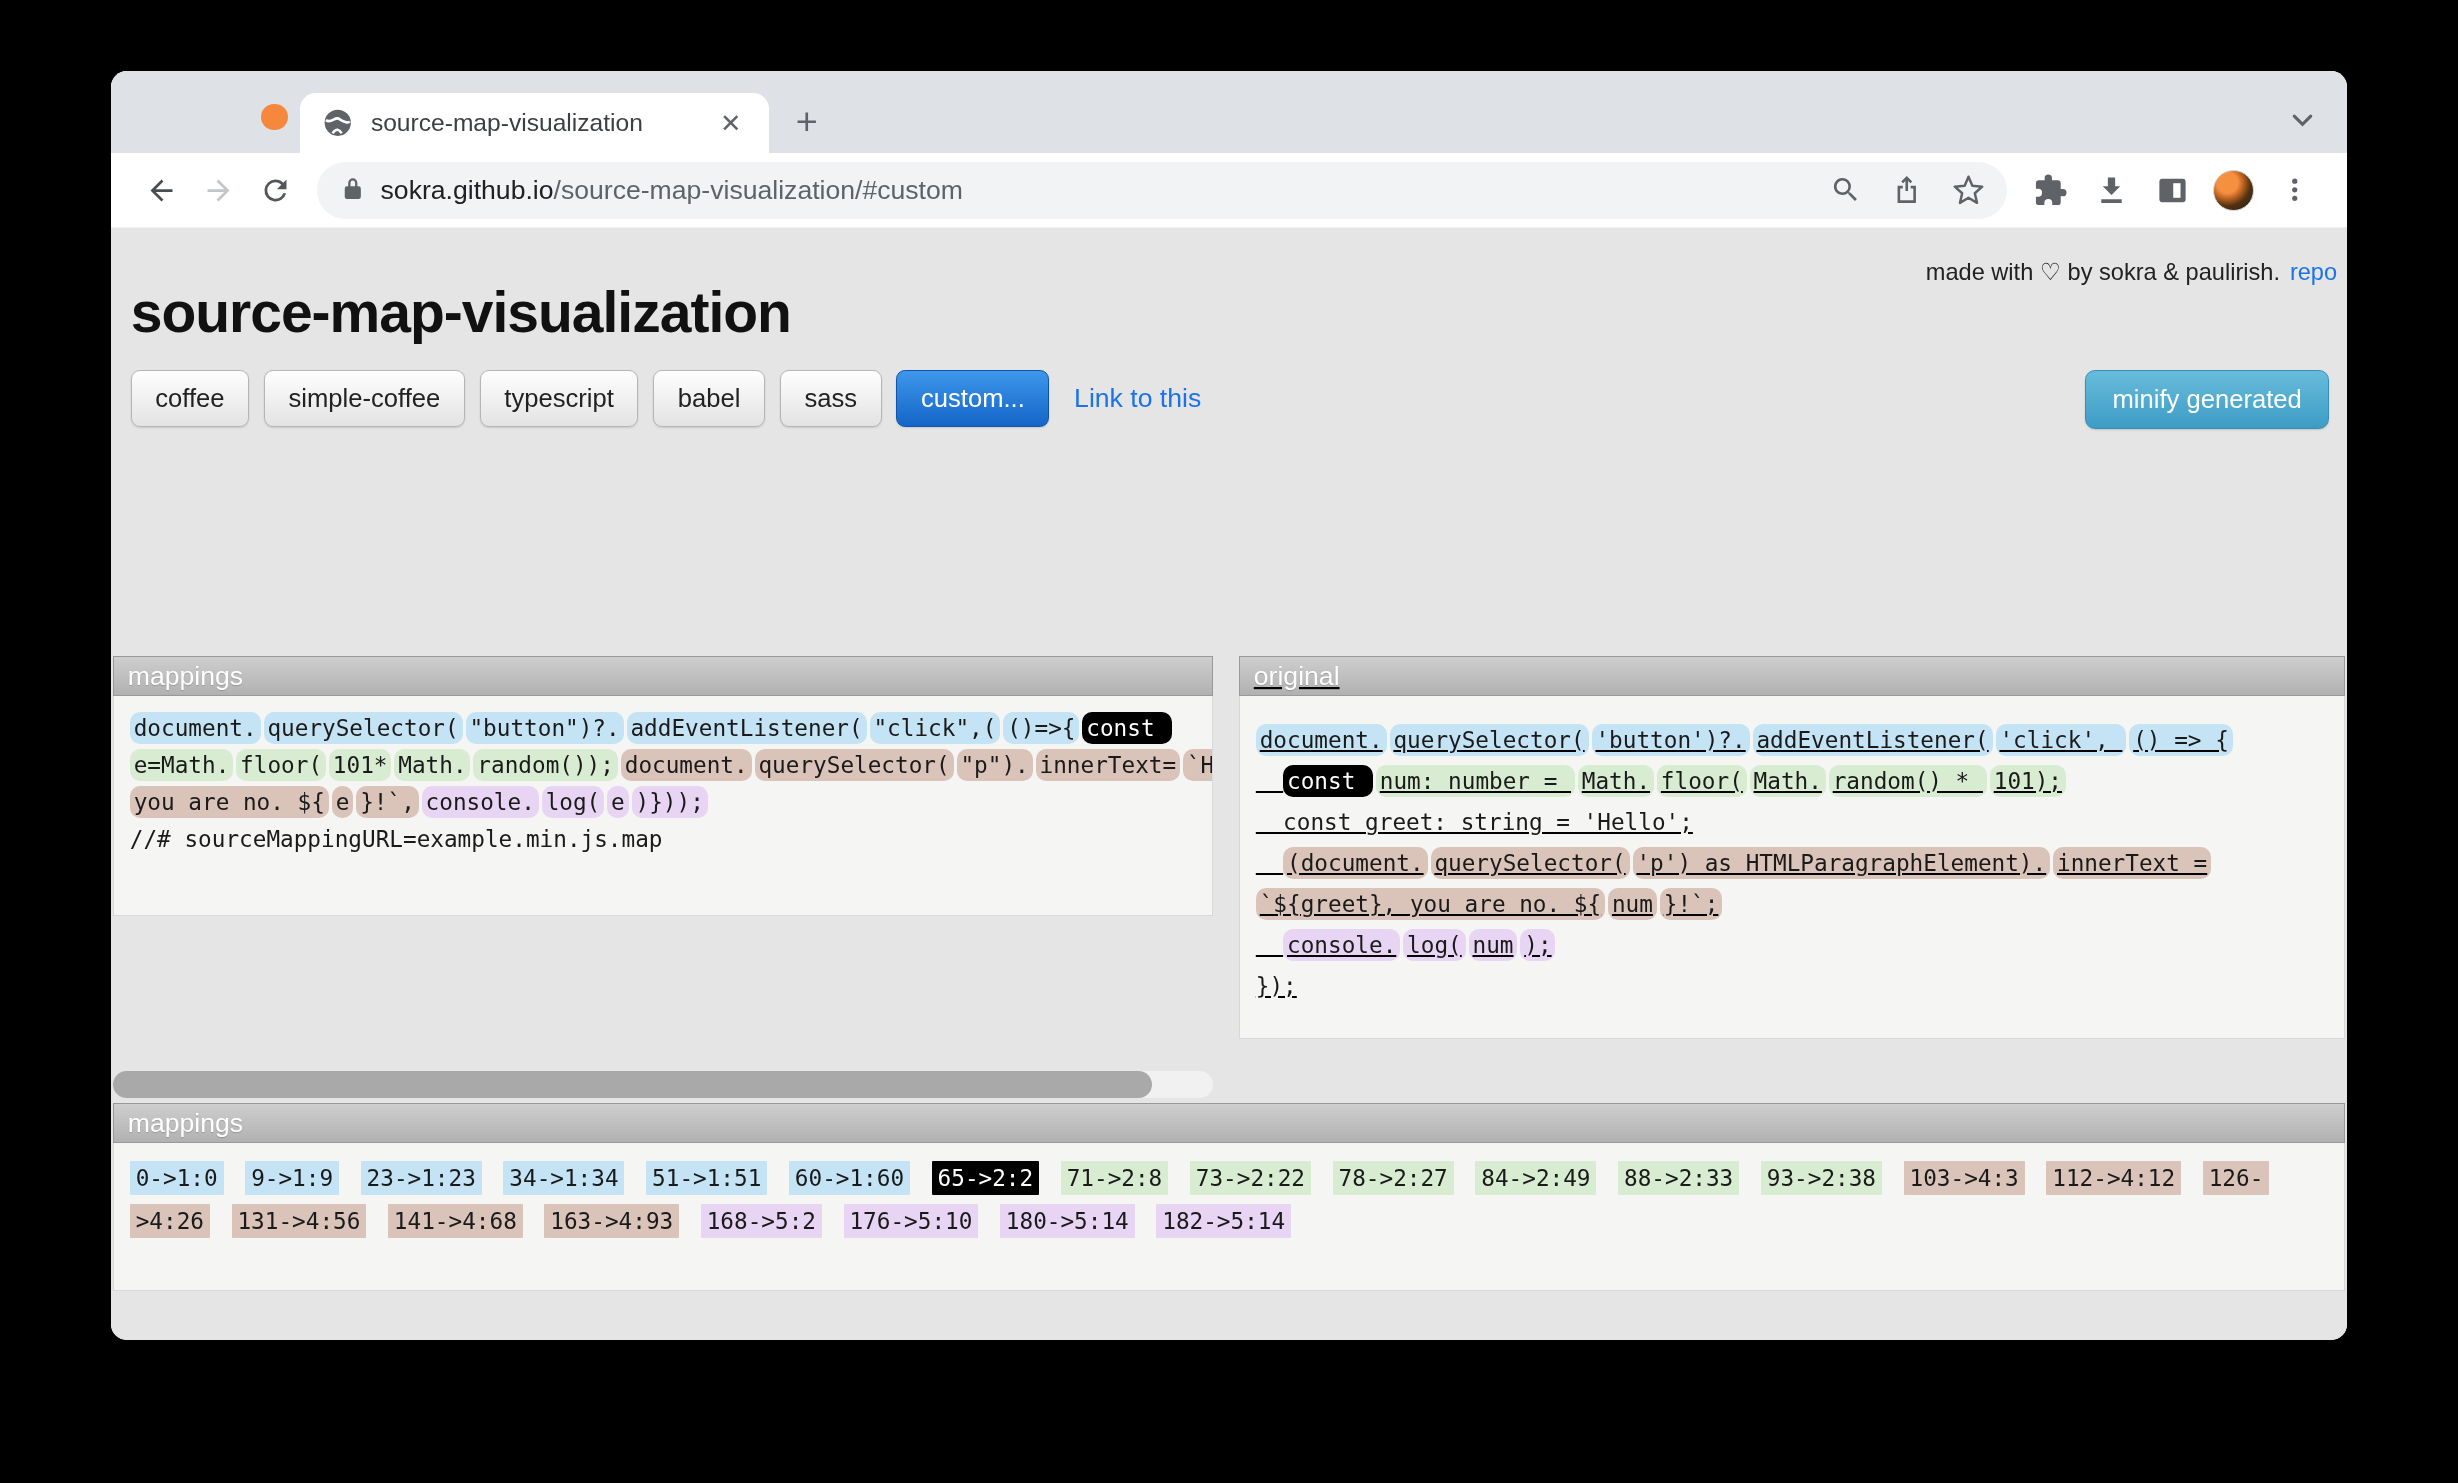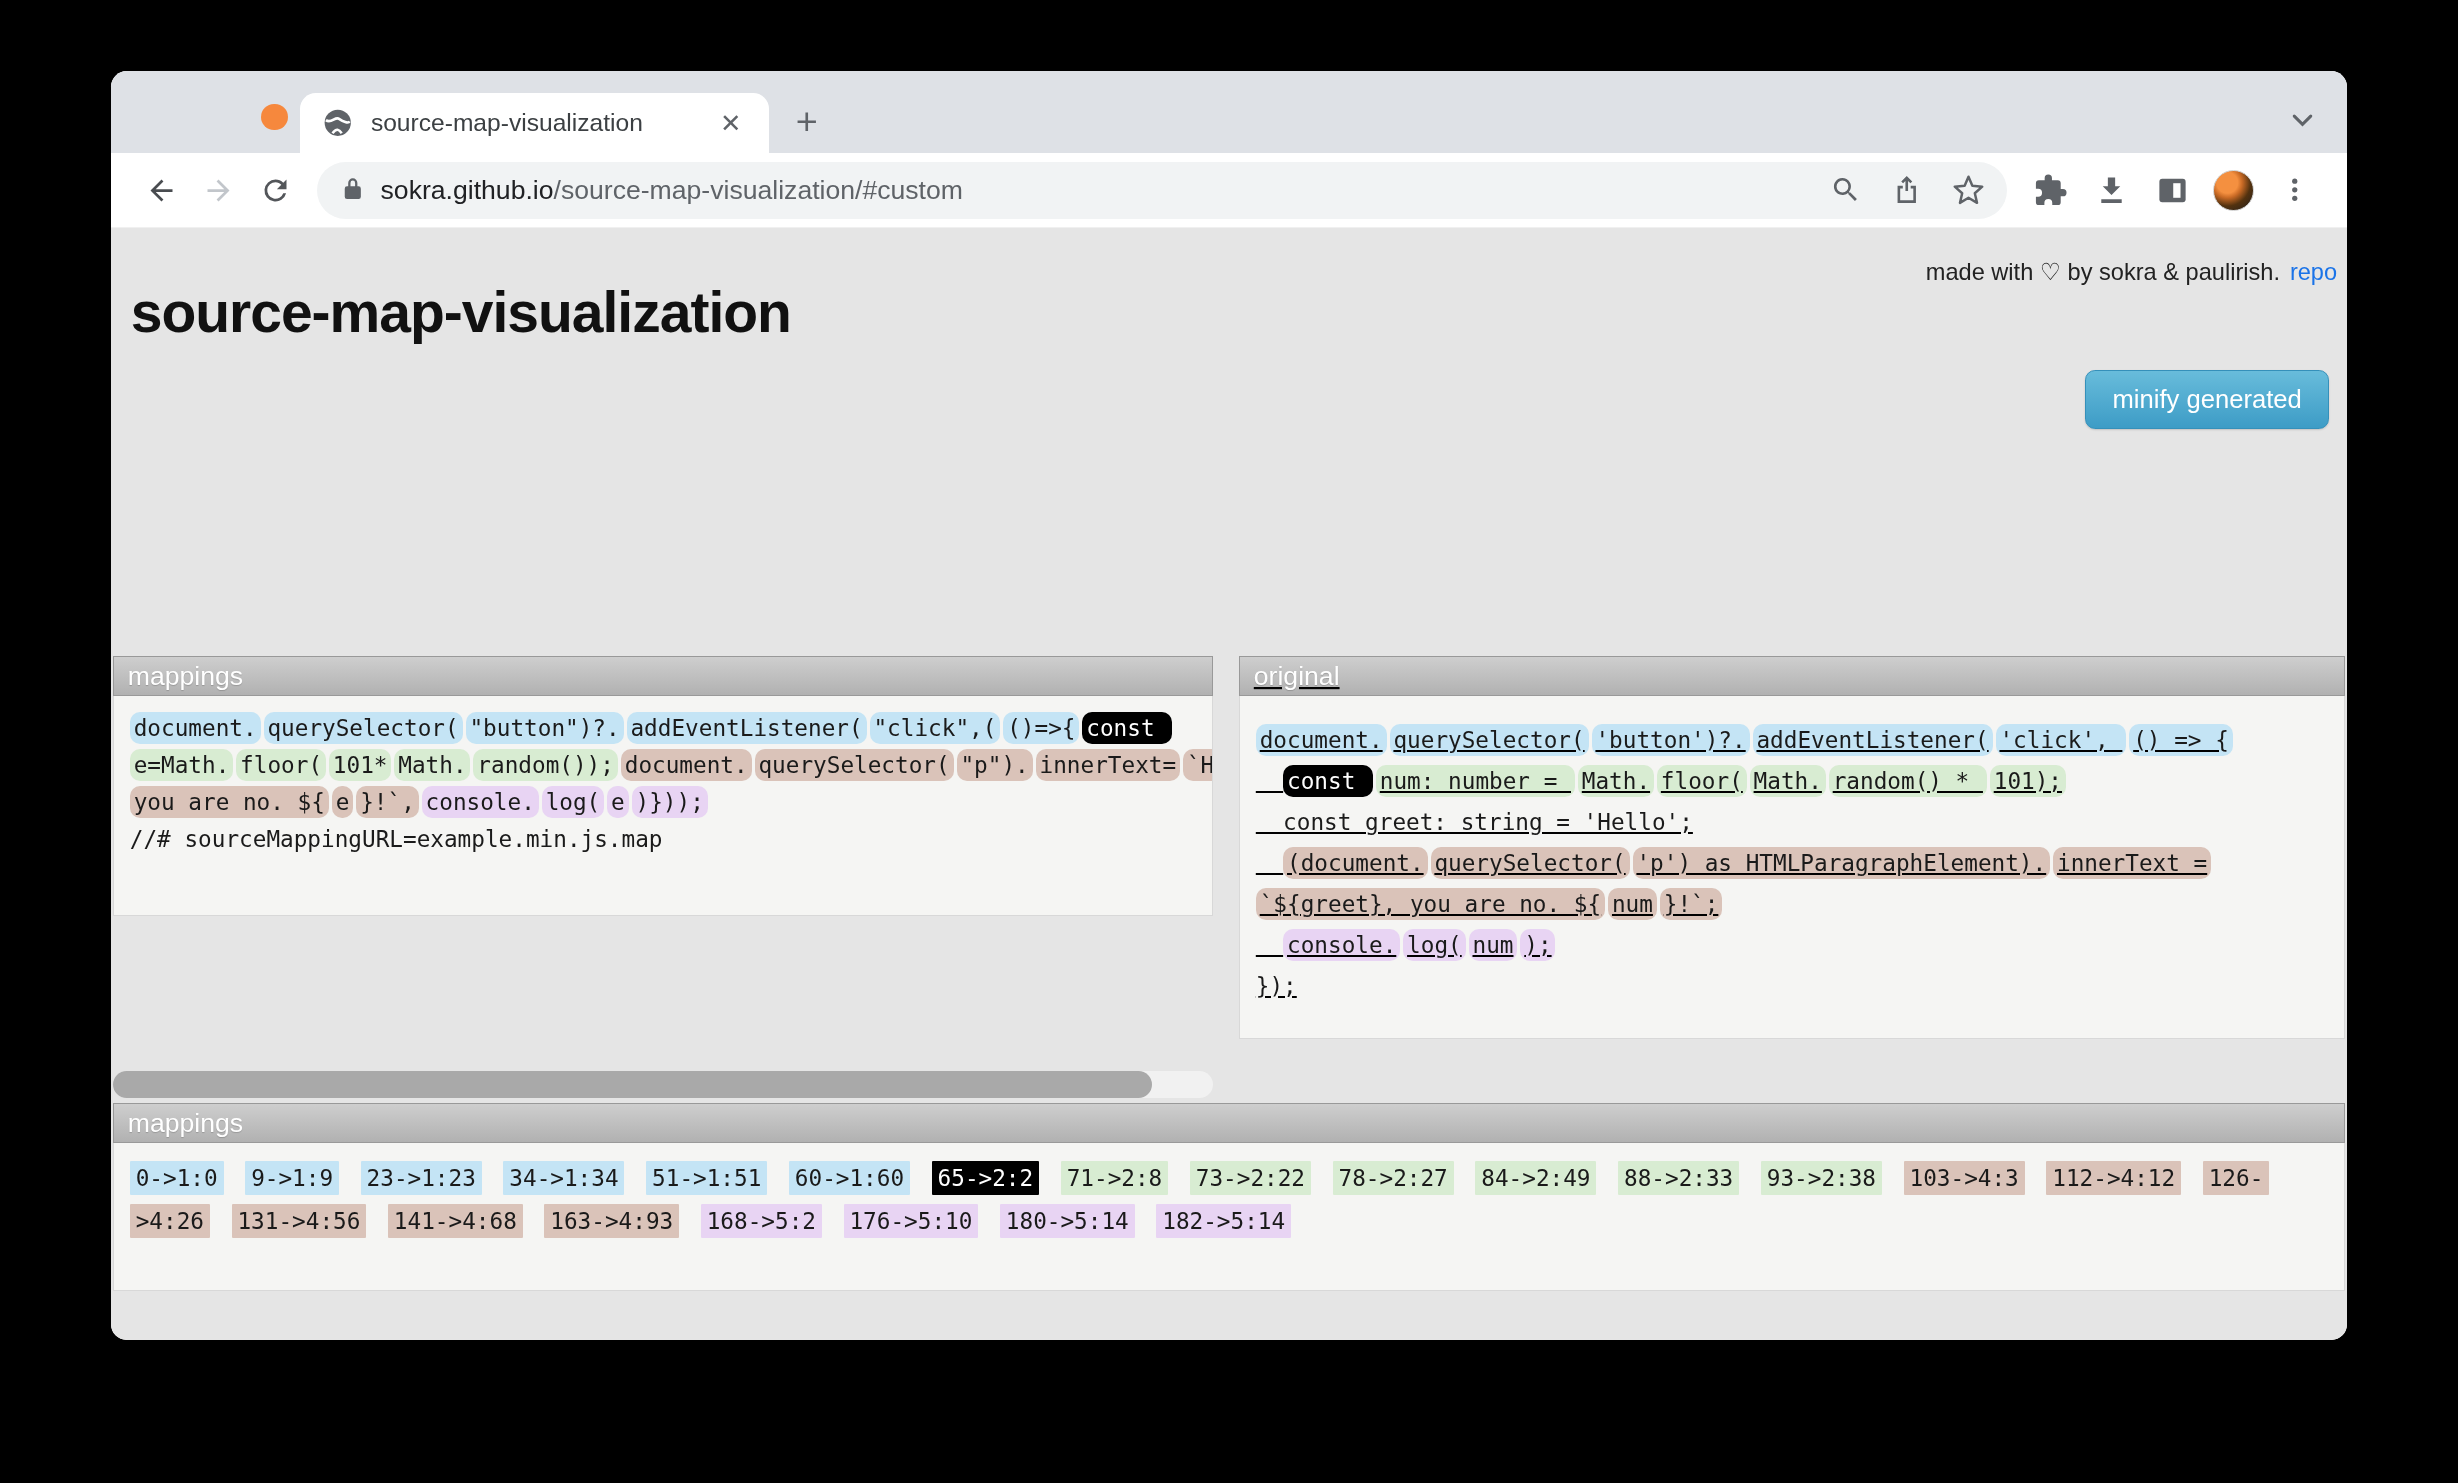--- a/index.html
+++ b/index.html
@@ -221,20 +221,25 @@
   </div>
 
   <div class="page">
 
     <div class="credit">
       <span>made with ♡ by sokra &amp; paulirish.</span><a href="#" class="repo">repo</a>
     </div>
 
     <div class="page-title">source-map-visualization</div>
 
+    <div class="btn-row">
+      <span id="example-buttons" style="display:contents"><button class="ex-btn">coffee</button><button class="ex-btn">simple-coffee</button><button class="ex-btn">typescript</button><button class="ex-btn">babel</button><button class="ex-btn">sass</button></span>
+      <button class="ex-btn active">custom...</button>
+      <a href="#" class="link-to">Link to this</a>
+    </div>
 
     <button class="minify-btn">minify generated</button>
 
     <div class="panel-gen">
       <div class="panel-header">mappings</div>
       <div class="code-box" id="generated-code"><div class="code-line"><span class="seg c-b">document.</span><span class="seg c-b">querySelector(</span><span class="seg c-b">"button")?.</span><span class="seg c-b">addEventListener(</span><span class="seg c-b">"click",(</span><span class="seg c-b">()=&gt;{</span><span class="seg c-k">const </span></div><div class="code-line"><span class="seg c-g">e=Math.</span><span class="seg c-g">floor(</span><span class="seg c-g">101*</span><span class="seg c-g">Math.</span><span class="seg c-g">random());</span><span class="seg c-r">document.</span><span class="seg c-r">querySelector(</span><span class="seg c-r">"p").</span><span class="seg c-r">innerText=</span><span class="seg c-r">`He</span></div><div class="code-line"><span class="seg c-r">you are no. ${</span><span class="seg c-r">e</span><span class="seg c-r">}!`,</span><span class="seg c-p">console.</span><span class="seg c-p">log(</span><span class="seg c-p">e</span><span class="seg c-p">)}));</span></div><div class="code-line"><span class="seg c-n">//# sourceMappingURL=example.min.js.map</span></div></div>
     </div>
 
     <div class="panel-orig">
       <div class="panel-header">original</div>

